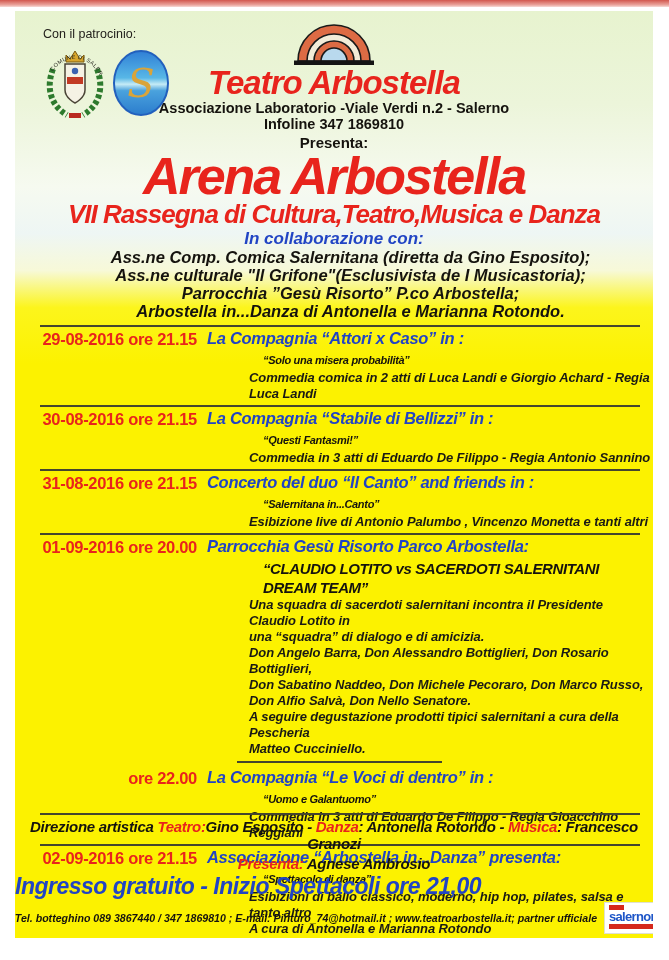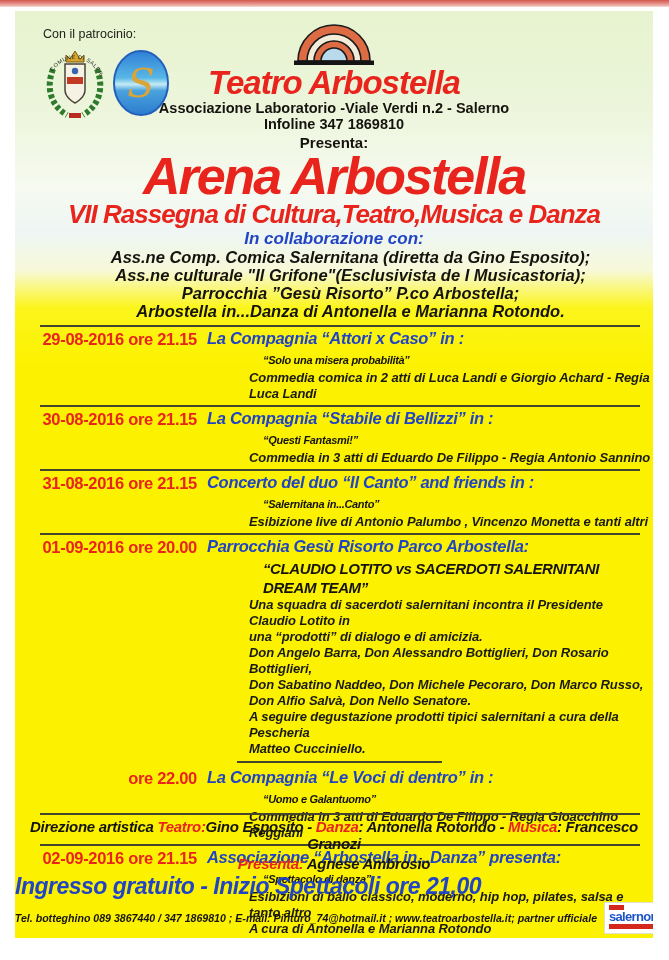--- a/index.html
+++ b/index.html
@@ -155,21 +155,21 @@
           <div class="event-desc">Esibizione live di Antonio Palumbo , Vincenzo Monetta e tanti altri</div>
         </div>
       </div>
       <div class="sep"></div>
       <div class="event">
         <div class="event-date">01-09-2016 ore 20.00</div>
         <div class="event-content">
           <div class="event-title">Parrocchia Gesù Risorto Parco Arbostella:</div>
           <div class="event-show caps">“CLAUDIO LOTITO vs SACERDOTI SALERNITANI DREAM TEAM”</div>
           <div class="event-desc">Una squadra di sacerdoti salernitani incontra il Presidente Claudio Lotito in</div>
-          <div class="event-desc">una “prodotti” di dialogo e di amicizia.</div>
+          <div class="event-desc">una “squadra” di dialogo e di amicizia.</div>
           <div class="event-desc">Don Angelo Barra, Don Alessandro Bottiglieri, Don Rosario Bottiglieri,</div>
           <div class="event-desc">Don Sabatino Naddeo, Don Michele Pecoraro, Don Marco Russo,</div>
           <div class="event-desc">Don Alfio Salvà, Don Nello Senatore.</div>
           <div class="event-desc"> A seguire degustazione prodotti tipici salernitani a cura della Pescheria</div>
           <div class="event-desc">Matteo Cucciniello.</div>
           <div class="short-rule"></div>
         </div>
       </div>
       <div class="event">
         <div class="event-date">ore 22.00</div>

